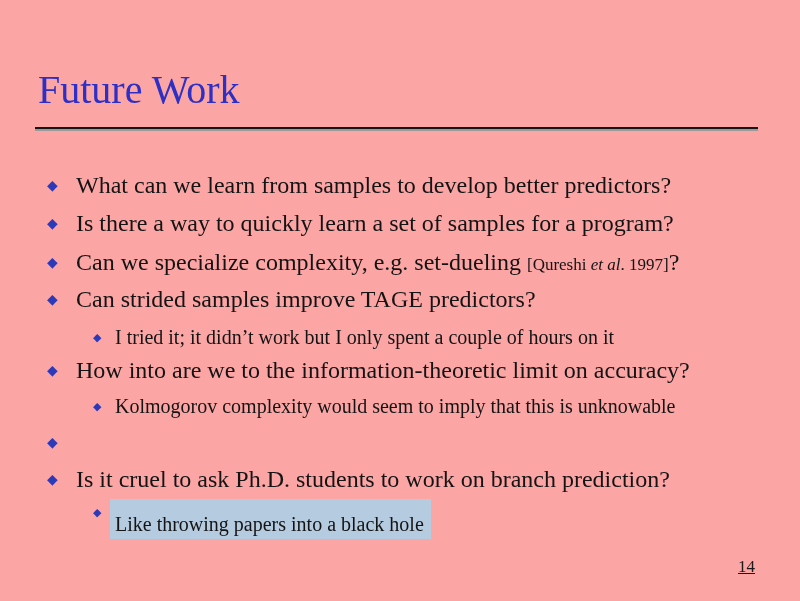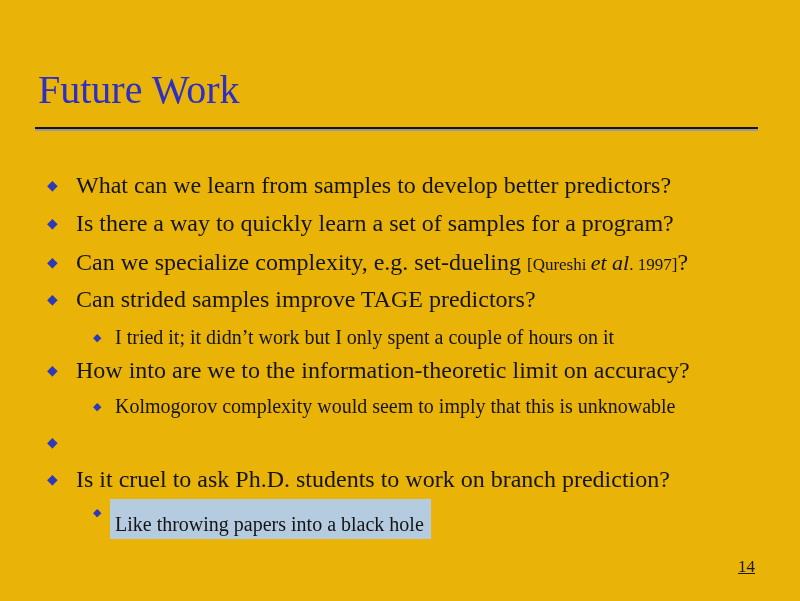--- a/index.html
+++ b/index.html
@@ -4,21 +4,21 @@
 <style>
   html, body {
     margin: 0;
     padding: 0;
     background: #ffffff;
   }
   .slide {
     position: relative;
     width: 800px;
     height: 601px;
-    background: #eab308;
+    background: #fca5a5;
     font-family: "Liberation Serif", "DejaVu Serif", serif;
     color: #141414;
     overflow: hidden;
   }
   .slide-title {
     position: absolute;
     left: 38px;
     top: 68px;
     font-size: 40px;
     line-height: 44px;
@@ -45,21 +45,21 @@
   .row.l2 { left: 93px;  font-size: 20px; line-height: 27px; }
   .bullet {
     font-family: "DejaVu Sans", sans-serif;
     color: #2c3ab9;
     flex: 0 0 auto;
   }
   .l1 .bullet { width: 29px; font-size: 14px; line-height: 30px; }
   .l2 .bullet { width: 22px; font-size: 11px; line-height: 27px; }
   .btext { flex: 0 0 auto; }
   .cite  { font-size: 17px; }
-  .cite-it { font-size: 22px; font-style: italic; }
+  .cite-it { font-size: 17px; font-style: italic; }
   .highlight {
     background: #b5cbe0;
     padding: 12px 7px 1px 5px;
     margin-left: -5px;
   }
   .r0 { top: 170px; }
   .r1 { top: 208px; }
   .r2 { top: 247px; }
   .r3 { top: 284px; }
   .r4 { top: 324px; }

